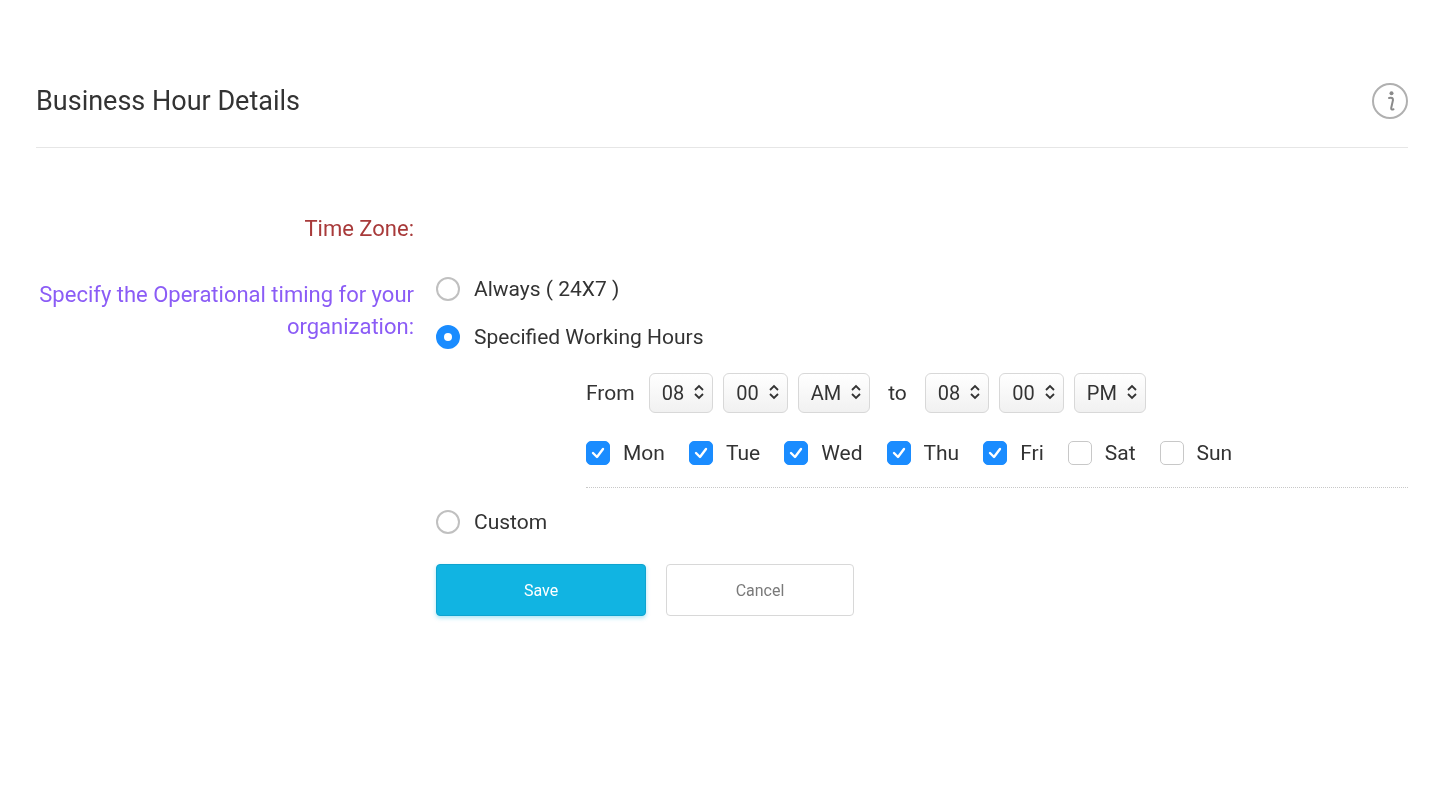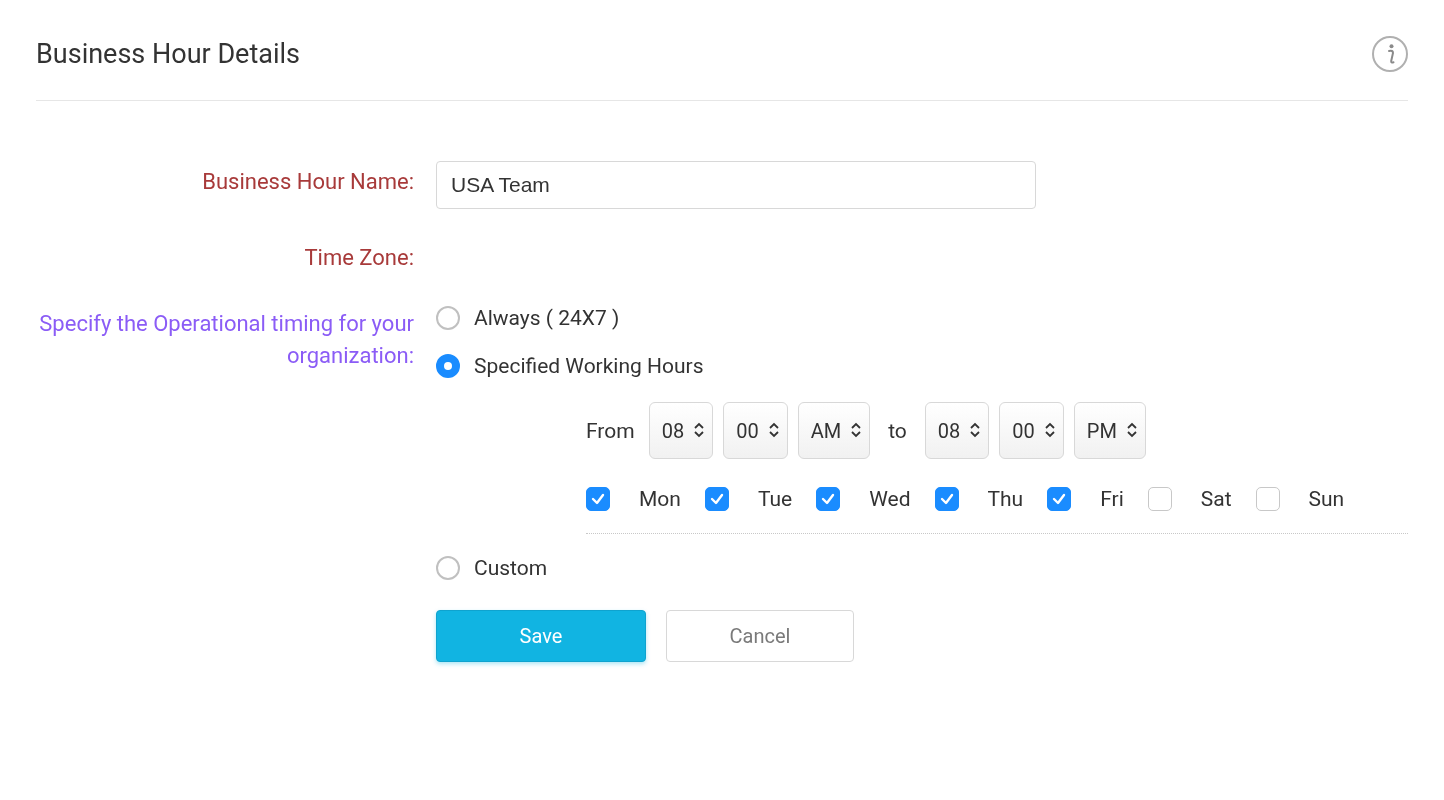--- a/index.html
+++ b/index.html
@@ -13,20 +13,21 @@
   }
   .page {
     padding: 36px 36px 40px 36px;
   }
   .header {
     display: flex;
     align-items: center;
     justify-content: space-between;
     padding-bottom: 28px;
     border-bottom: 1px solid #e6e6e6;
+    margin-top: 47px;
   }
   .header h1 {
     margin: 0;
     font-size: 27px;
     font-weight: 400;
     color: #333;
   }
   .info-btn {
     width: 36px;
     height: 36px;
@@ -95,21 +96,21 @@
     transform: translateY(-50%);
     pointer-events: none;
     color: #333;
   }
   .select-arrows svg { display: block; }
 
   .mini-select {
     border: 1px solid #d8d8d8;
     border-radius: 6px;
     background: linear-gradient(#fff, #f1f1f1);
-    height: 57px;
+    height: 40px;
     padding: 0 28px 0 12px;
     font-size: 20px;
     color: #333;
     display: inline-flex;
     align-items: center;
     position: relative;
     cursor: pointer;
   }
   .mini-select .mini-arrows {
     position: absolute;
@@ -196,40 +197,40 @@
   .days-row {
     display: flex;
     align-items: center;
     gap: 24px;
     font-size: 21px;
     margin-bottom: 22px;
   }
   .day-item {
     display: flex;
     align-items: center;
-    gap: 29px;
+    gap: 13px;
   }
 
   .dotted-hr {
     border: none;
     border-top: 1px dotted #c8c8c8;
     margin: 0 0 22px 0;
   }
 
   .btn-row {
     display: flex;
     gap: 20px;
     margin-top: 30px;
   }
   .btn {
     height: 52px;
     min-width: 160px;
     padding: 0 24px;
     border-radius: 4px;
-    font-size: 20px;
+    font-size: 16px;
     display: inline-flex;
     align-items: center;
     justify-content: center;
     cursor: pointer;
   }
   .btn-primary {
     background: #11b4e2;
     color: #fff;
     border: 1px solid #0fa3cf;
     box-shadow: 0 2px 4px rgba(17,180,226,.35);
@@ -252,26 +253,20 @@
     <div class="info-btn">
       <svg width="11" height="20" viewBox="0 0 11 20">
         <circle cx="6.5" cy="2.2" r="2" fill="#8a8a8a"></circle>
         <path d="M4 7 Q8 6 8 9 L6.2 17 Q6 19 8.5 18.2" stroke="#8a8a8a" stroke-width="2" fill="none" stroke-linecap="round"></path>
       </svg>
     </div>
   </div>
 
   <div class="form">
 
-    <div class="row">
-      <div class="label-col req">Business Hour Name:</div>
-      <div class="ctrl-col">
-        <input type="text" class="text-input" value="USA Team" style="">
-      </div>
-    </div>
 
     <div class="row" style="margin-bottom:36px;">
       <div class="label-col req">Time Zone:</div>
     </div>
 
 
     <div class="row" style="align-items:flex-start;">
       <div class="label-col" style="padding-top:2px; line-height:1.45;">Specify the Operational timing for your organization:</div>
       <div class="ctrl-col radios-block">
 

